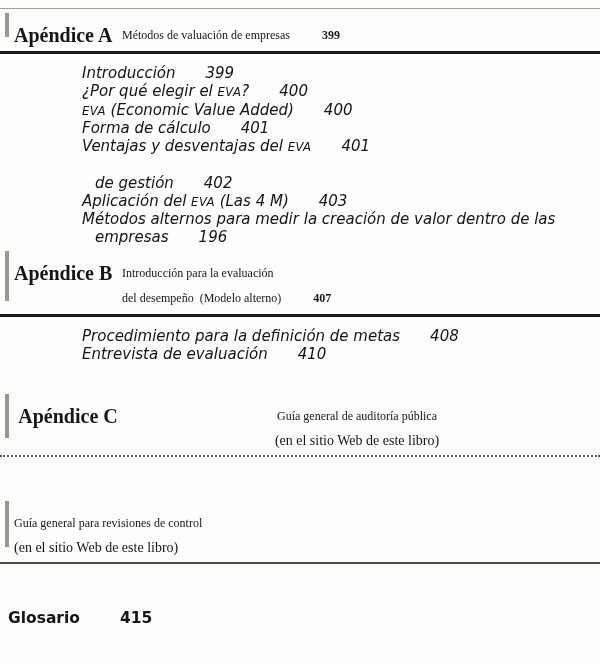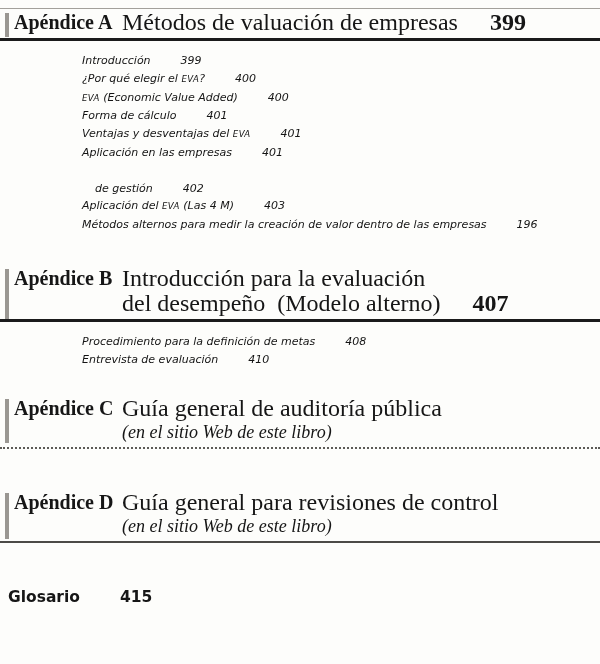--- a/index.html
+++ b/index.html
@@ -11,21 +11,21 @@
     padding-top:8px;
     overflow:hidden;
     color:#161616;
     font-family:"Liberation Serif","DejaVu Serif",serif;
   }
   
   .head{
     position:relative;
     display:flex;
     align-items:flex-start;
-    padding:1px 8px 3px 14px;
+    padding:14px 8px 3px 14px;
     box-sizing:border-box;
   }
   .head-a{border-top:1px solid #a3a09b;border-bottom:3px solid #1b1b1b;}
   .head-b{border-bottom:3px solid #1b1b1b;}
   .head-c{border-bottom:2px dotted #5c5a56;}
   .head-d{border-bottom:2px solid #4c4a47;}
   .tabmark{
     position:absolute;left:5px;top:4px;
     width:4px;background:#9a9792;
   }
@@ -33,39 +33,39 @@
   .head-b .tabmark{height:50px;}
   .head-c .tabmark{height:44px;}
   .head-d .tabmark{height:46px;}
   .hlabel{
     font-weight:bold;
     font-size:20px;line-height:25px;
     min-width:108px;
     white-space:nowrap;
   }
   .hcol{flex:1;}
-  .hline{font-size:24px;line-height:25px;}
+  .hline{font-size:12px;line-height:25px;}
   .hpage{font-weight:bold;margin-left:32px;}
-  .hnote{font-style:italic;font-size:18px;line-height:23px;}
+  .hnote{font-size:14px;line-height:23px;}
   
   .items{
     margin:11px 0 0 82px;
     width:508px;
     font-family:"DejaVu Sans","Liberation Sans",sans-serif;
     font-style:italic;
-    font-size:11px;
+    font-size:15px;
     line-height:17.8px;
     color:#141414;
   }
   .toc-row{padding-left:13px;text-indent:-13px;}
   .pg{margin-left:30px;white-space:nowrap;}
   .sc{font-size:0.78em;letter-spacing:0.4px;text-align:right;}
   
-  .sec-b{margin-top:31px;}
-  .sec-c{margin-top:26px;}
+  .sec-b{}
+  .sec-c{margin-top:26px;text-align:center;}
   .sec-d{margin-top:40px;}
   
   .backmatter{
     margin:44px 0 0 8px;
     font-family:"DejaVu Sans","Liberation Sans",sans-serif;
     font-style:normal;
     font-weight:bold;
     font-size:15.5px;
     line-height:21.5px;
     width:560px;
@@ -85,21 +85,20 @@
       <div class="hcol">
         <div class="hline"><span>Métodos de valuación de empresas</span><span class="hpage">399</span></div>
       </div>
     </div>
     <div class="items">
         <div class="toc-row"><span>Introducción</span><span class="pg">399</span></div>
         <div class="toc-row"><span>¿Por qué elegir el <span class="sc">EVA</span>?</span><span class="pg">400</span></div>
         <div class="toc-row"><span><span class="sc">EVA</span> (Economic Value Added)</span><span class="pg">400</span></div>
         <div class="toc-row"><span>Forma de cálculo</span><span class="pg">401</span></div>
         <div class="toc-row"><span>Ventajas y desventajas del <span class="sc">EVA</span></span><span class="pg">401</span></div>
-        <div class="toc-row"><span>Aplicación en las empresas</span><span class="pg">401</span></div>
         <div class="toc-row"><br><span>de gestión</span><span class="pg">402</span></div>
         <div class="toc-row"><span>Aplicación del <span class="sc">EVA</span> (Las 4 M)</span><span class="pg">403</span></div>
         <div class="toc-row"><span>Métodos alternos para medir la creación de valor dentro de las empresas</span><span class="pg">196</span></div>
       </div>
   </section>
 
   <section class="sec sec-b">
     <div class="head head-b">
       <span class="tabmark"></span>
       <span class="hlabel">Apéndice B</span>
@@ -121,21 +120,20 @@
       <div class="hcol">
         <div class="hline">Guía general de auditoría pública</div>
         <div class="hnote">(en el sitio Web de este libro)</div>
       </div>
     </div>
   </section>
 
   <section class="sec sec-d">
     <div class="head head-d">
       <span class="tabmark"></span>
-      <span class="hlabel">Apéndice D</span>
       <div class="hcol">
         <div class="hline">Guía general para revisiones de control</div>
         <div class="hnote">(en el sitio Web de este libro)</div>
       </div>
     </div>
   </section>
 
   <div class="backmatter">
       <div class="toc-row"><span>Glosario</span><span class="pg">415</span></div>
     </div>

